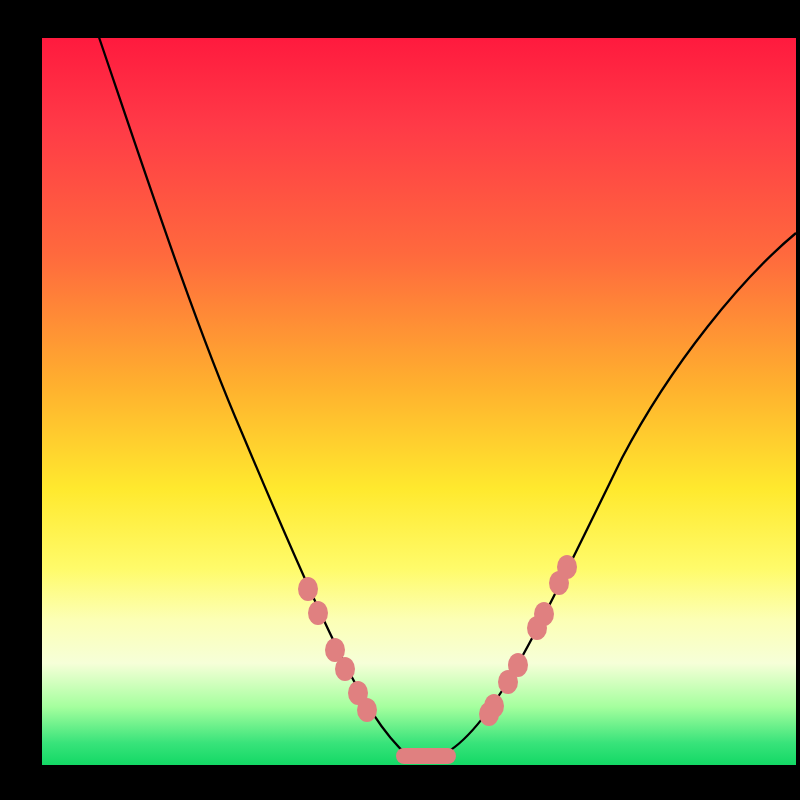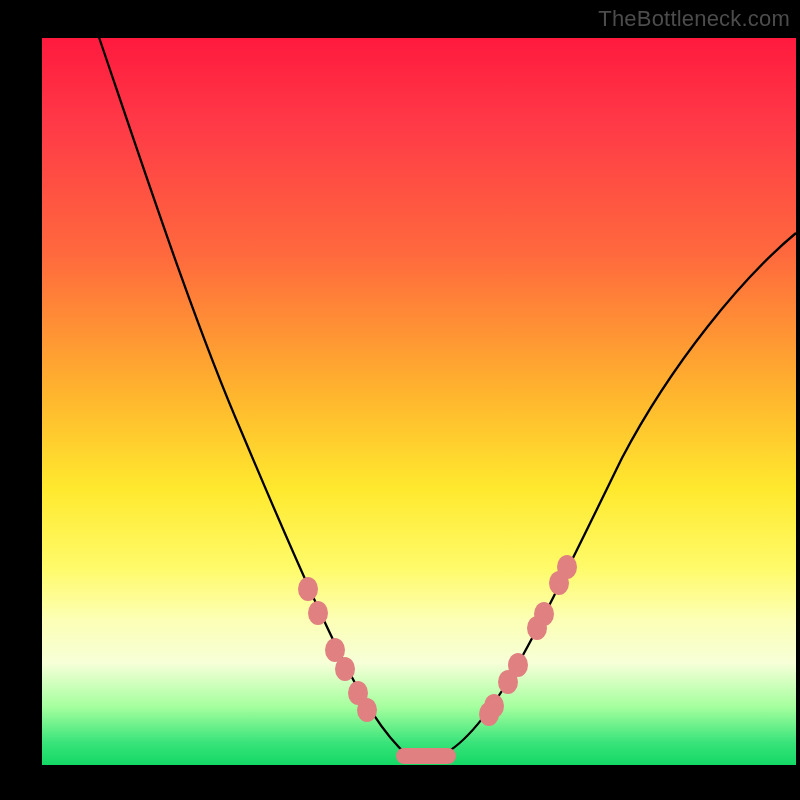--- a/index.html
+++ b/index.html
@@ -104,15 +104,14 @@
       <ellipse class="dot" cx="466" cy="644" rx="10" ry="12"></ellipse>
       <ellipse class="dot" cx="476" cy="627" rx="10" ry="12"></ellipse>
       <ellipse class="dot" cx="495" cy="590" rx="10" ry="12"></ellipse>
       <ellipse class="dot" cx="502" cy="576" rx="10" ry="12"></ellipse>
       <ellipse class="dot" cx="517" cy="545" rx="10" ry="12"></ellipse>
       <ellipse class="dot" cx="525" cy="529" rx="10" ry="12"></ellipse>
     </svg>
 
   </div>
 
-  <div class="watermark">TheBottleneck.com</div>
 
 </div>
 
 </body></html>

